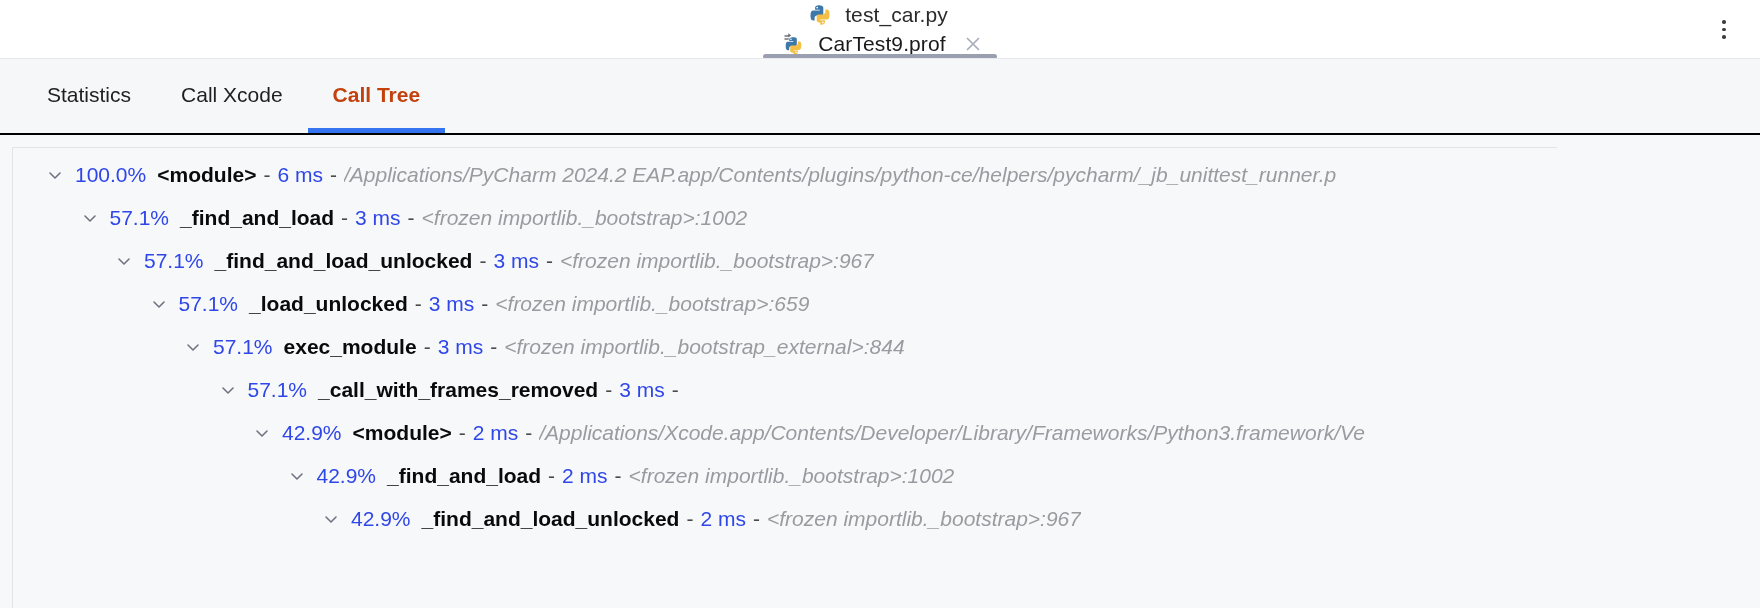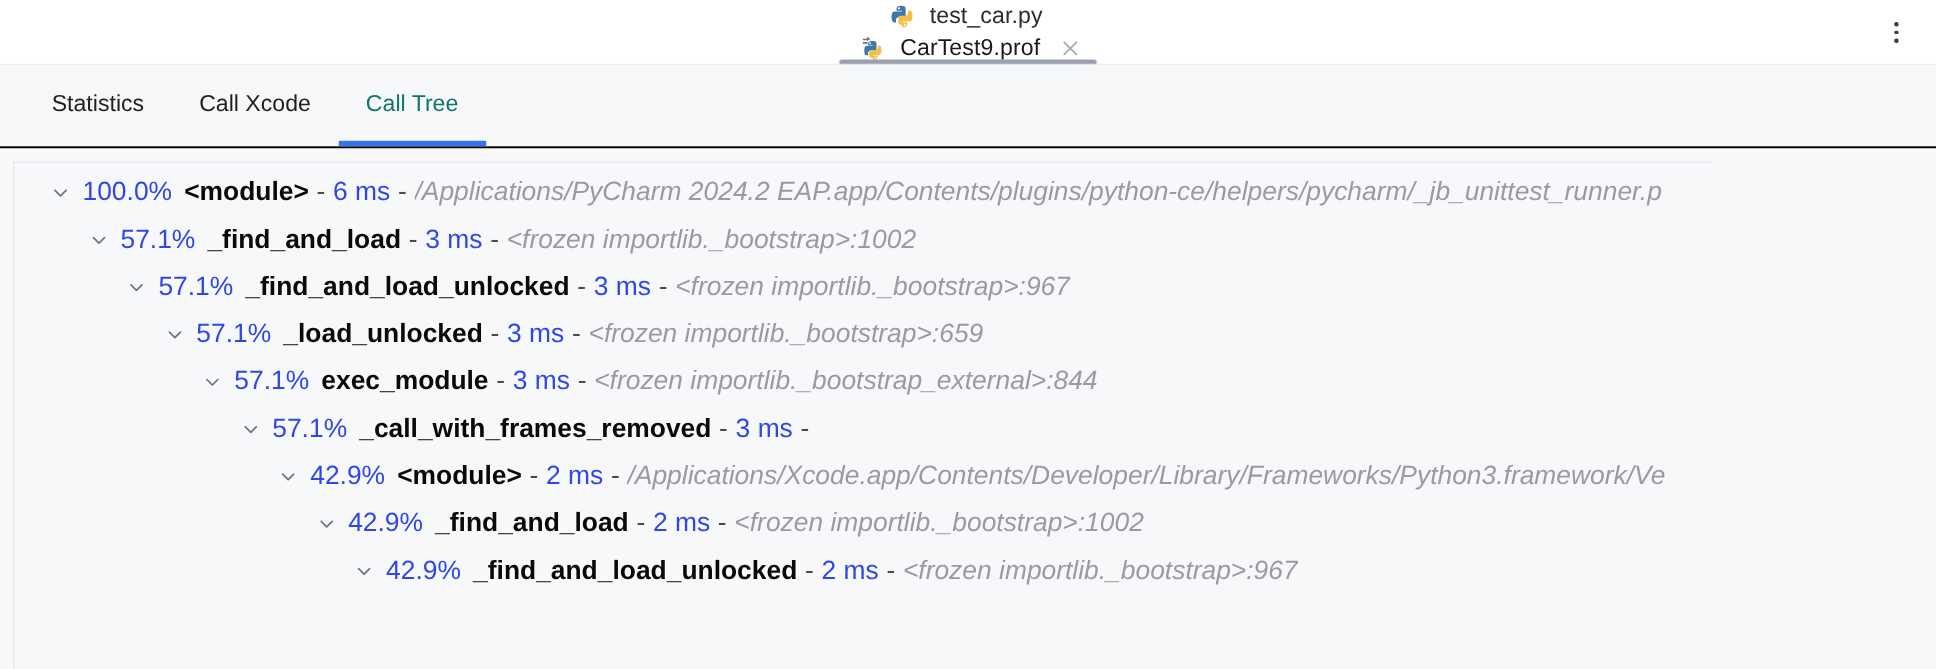--- a/index.html
+++ b/index.html
@@ -105,21 +105,21 @@
     height: 76px;
     display: flex;
     align-items: center;
     padding: 0 25px;
     font-size: 21px;
     color: #1f1f1f;
     white-space: nowrap;
     cursor: pointer;
     box-sizing: border-box;
   }
-  .subtab.active { color: #0f766e; }
+  .subtab.active { color: #c2410c; font-weight: bold; }
   .subtab .sel-bar {
     position: absolute;
     left: 0; right: 0;
     bottom: 0;
     height: 5px;
     background: #3574f0;
     display: none;
   }
   .subtab.active .sel-bar { display: block; }
 
@@ -142,21 +142,21 @@
     border-top: 1px solid #e3e4e8;
     box-sizing: border-box;
     overflow: hidden;
     padding-top: 5px;
   }
   .row {
     height: 43px;
     display: flex;
     align-items: center;
     white-space: nowrap;
-    font-size: 24px;
+    font-size: 21px;
     overflow: hidden;
     cursor: default;
   }
   .chev {
     flex: 0 0 auto;
     width: 24px;
     height: 24px;
     margin-right: 8px;
     display: block;
   }

